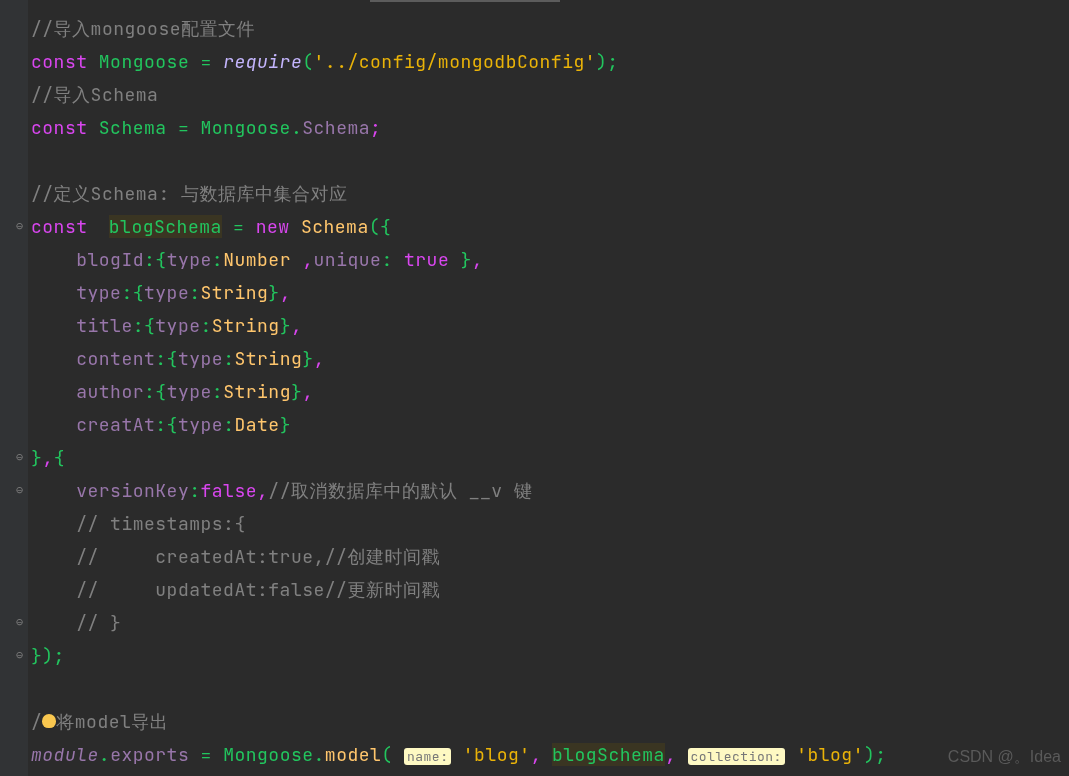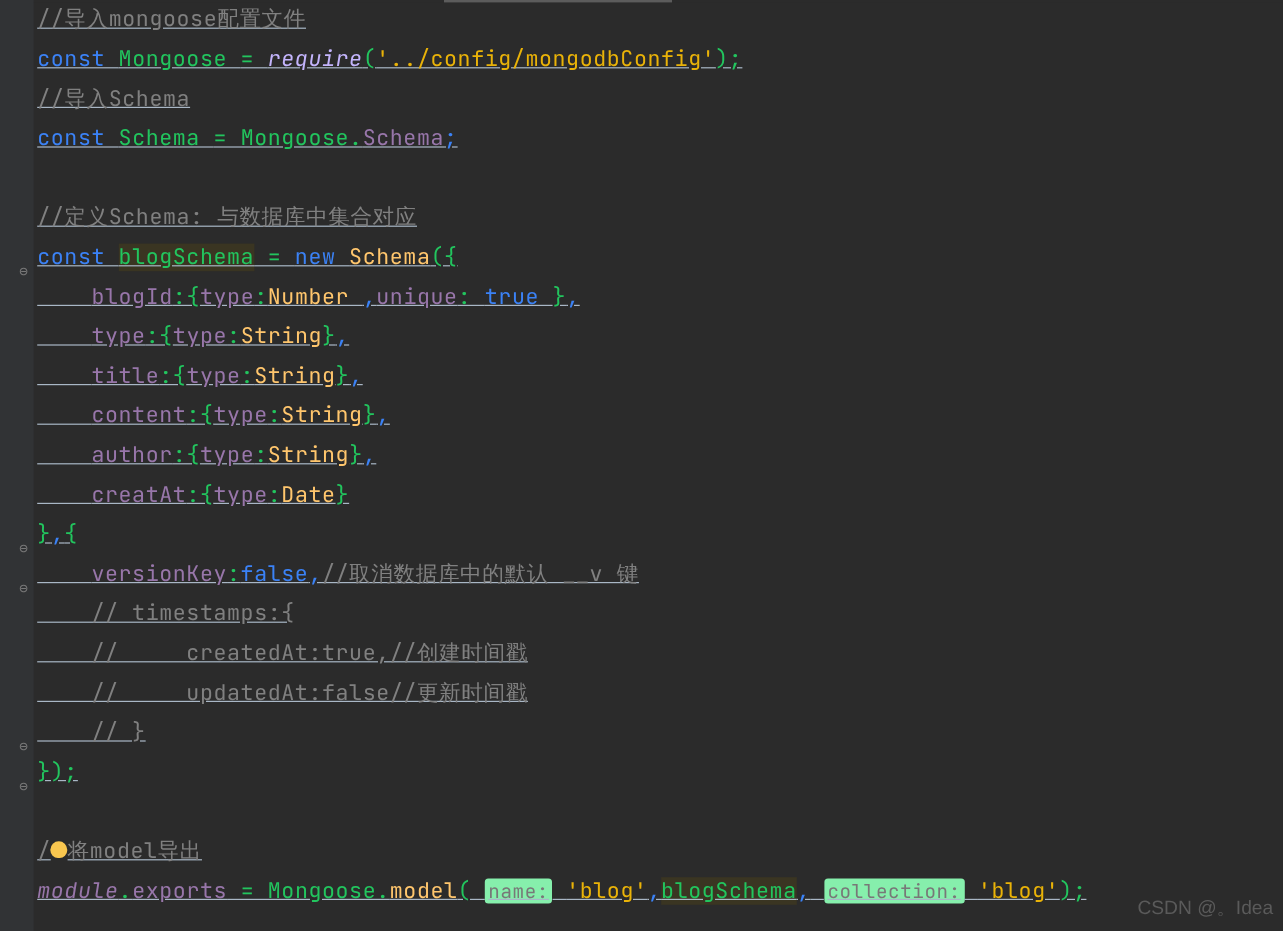--- a/index.html
+++ b/index.html
@@ -42,40 +42,39 @@
     }
     .gutter-mark {
       position: absolute;
       left: 16px;
       font-size: 12px;
       color: #787878;
       line-height: 33px;
     }
     .code-area {
       flex: 1;
-      padding-top: 0;
+      padding-top: 12px;
       padding-left: 3px;
       line-height: 33px;
       white-space: pre;
       letter-spacing: 0.5px;
-      text-decoration: underline;
     }
     .line { height: 33px; }
     .comment { color: #808080; }
-    .keyword { color: #3b82f6; text-align: center; }
+    .keyword { color: #d946ef; text-align: center; }
     .identifier { color: #22c55e; }
     .func-italic { color: #c4b5fd; font-style: italic; }
     .string { color: #eab308; }
     .type-name { color: #ffc66d; }
     .property { color: #9876aa; }
-    .highlight-var { background: #3a3522; }
+    .highlight-var { background: #3a3522; margin-left: 10px; }
     .param-hint {
-      background: #86efac;
+      background: #fef9c3;
       color: #787878;
-      font-size: 16px;
+      font-size: 13px;
       padding: 0 3px;
       border-radius: 3px;
     }
     .watermark {
       position: absolute;
       right: 8px;
       bottom: 8px;
       font-size: 16px;
       color: #5a5a5a;
       font-family: sans-serif;

